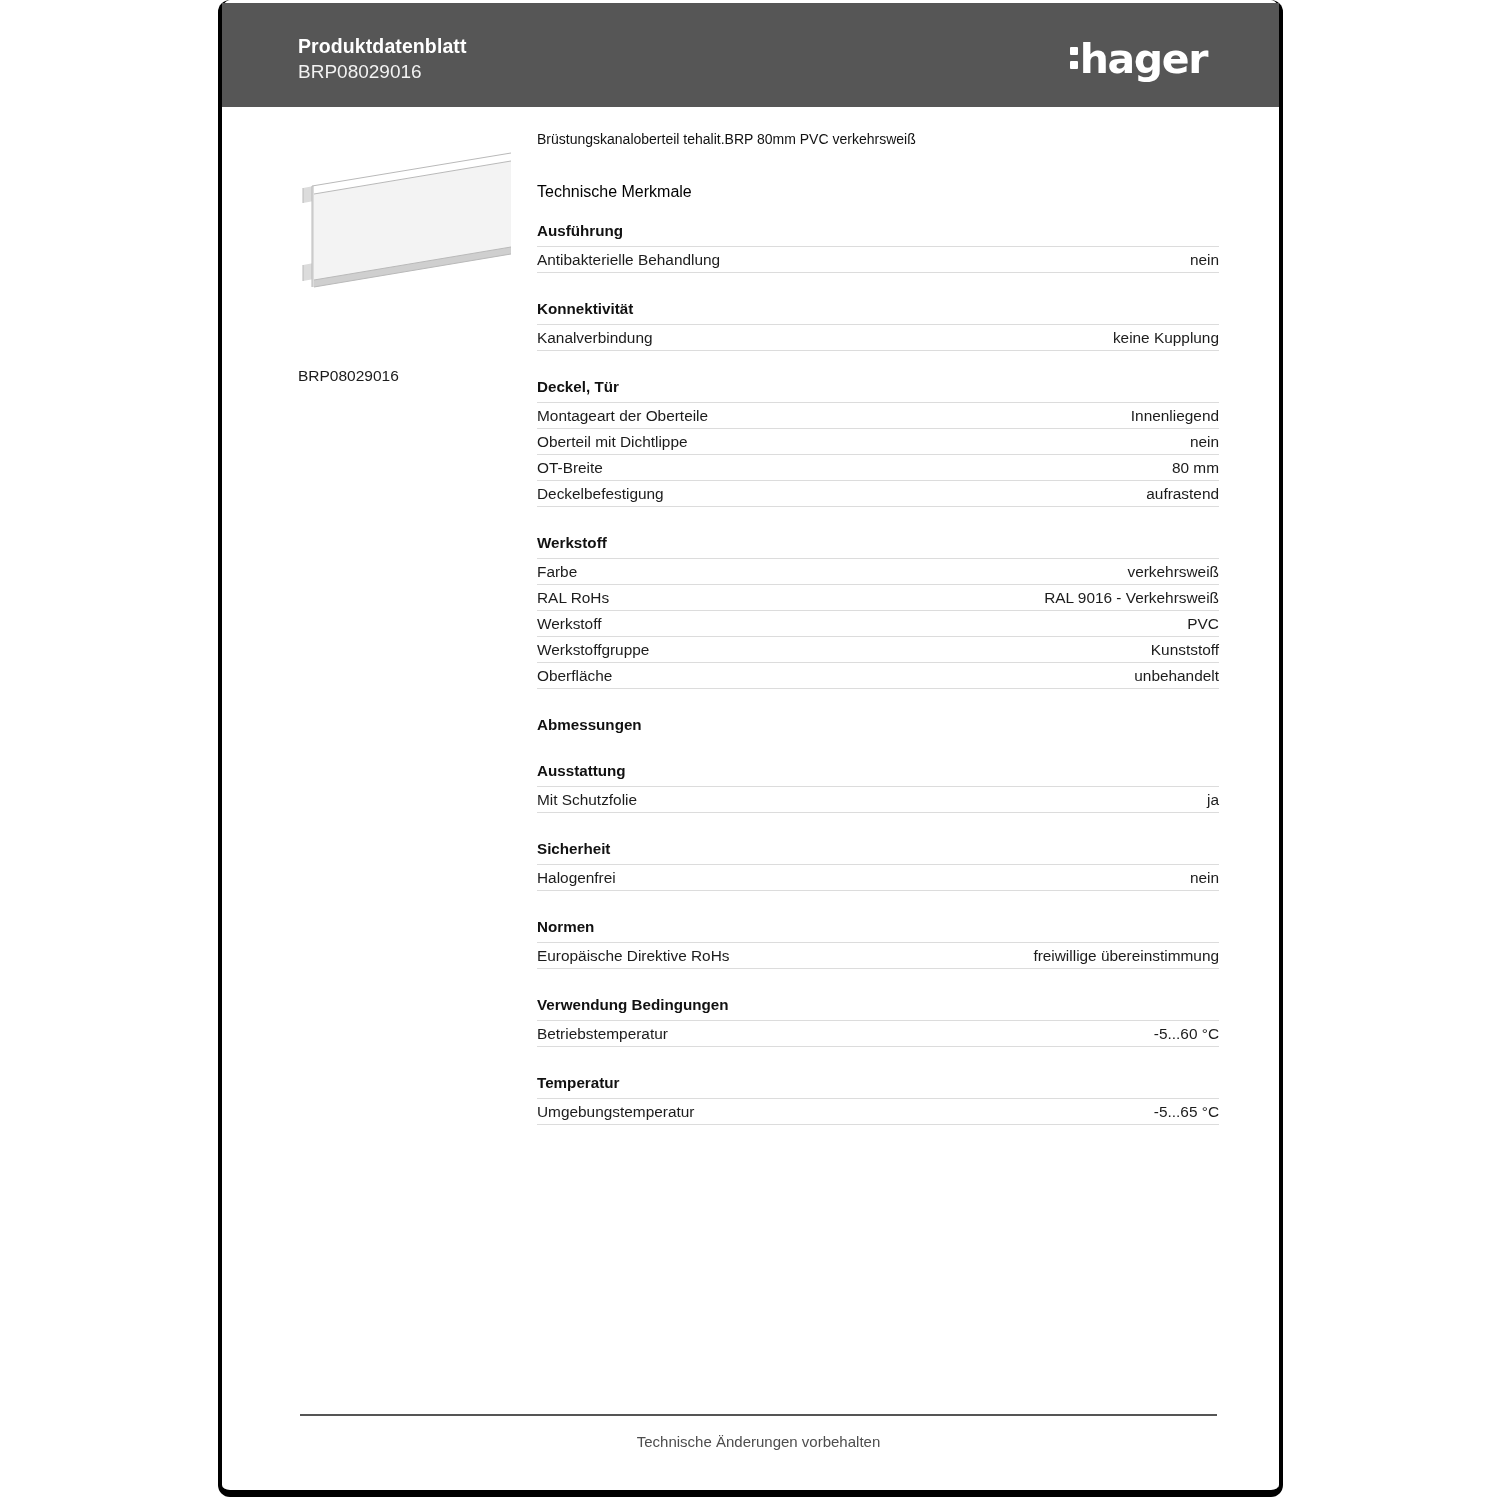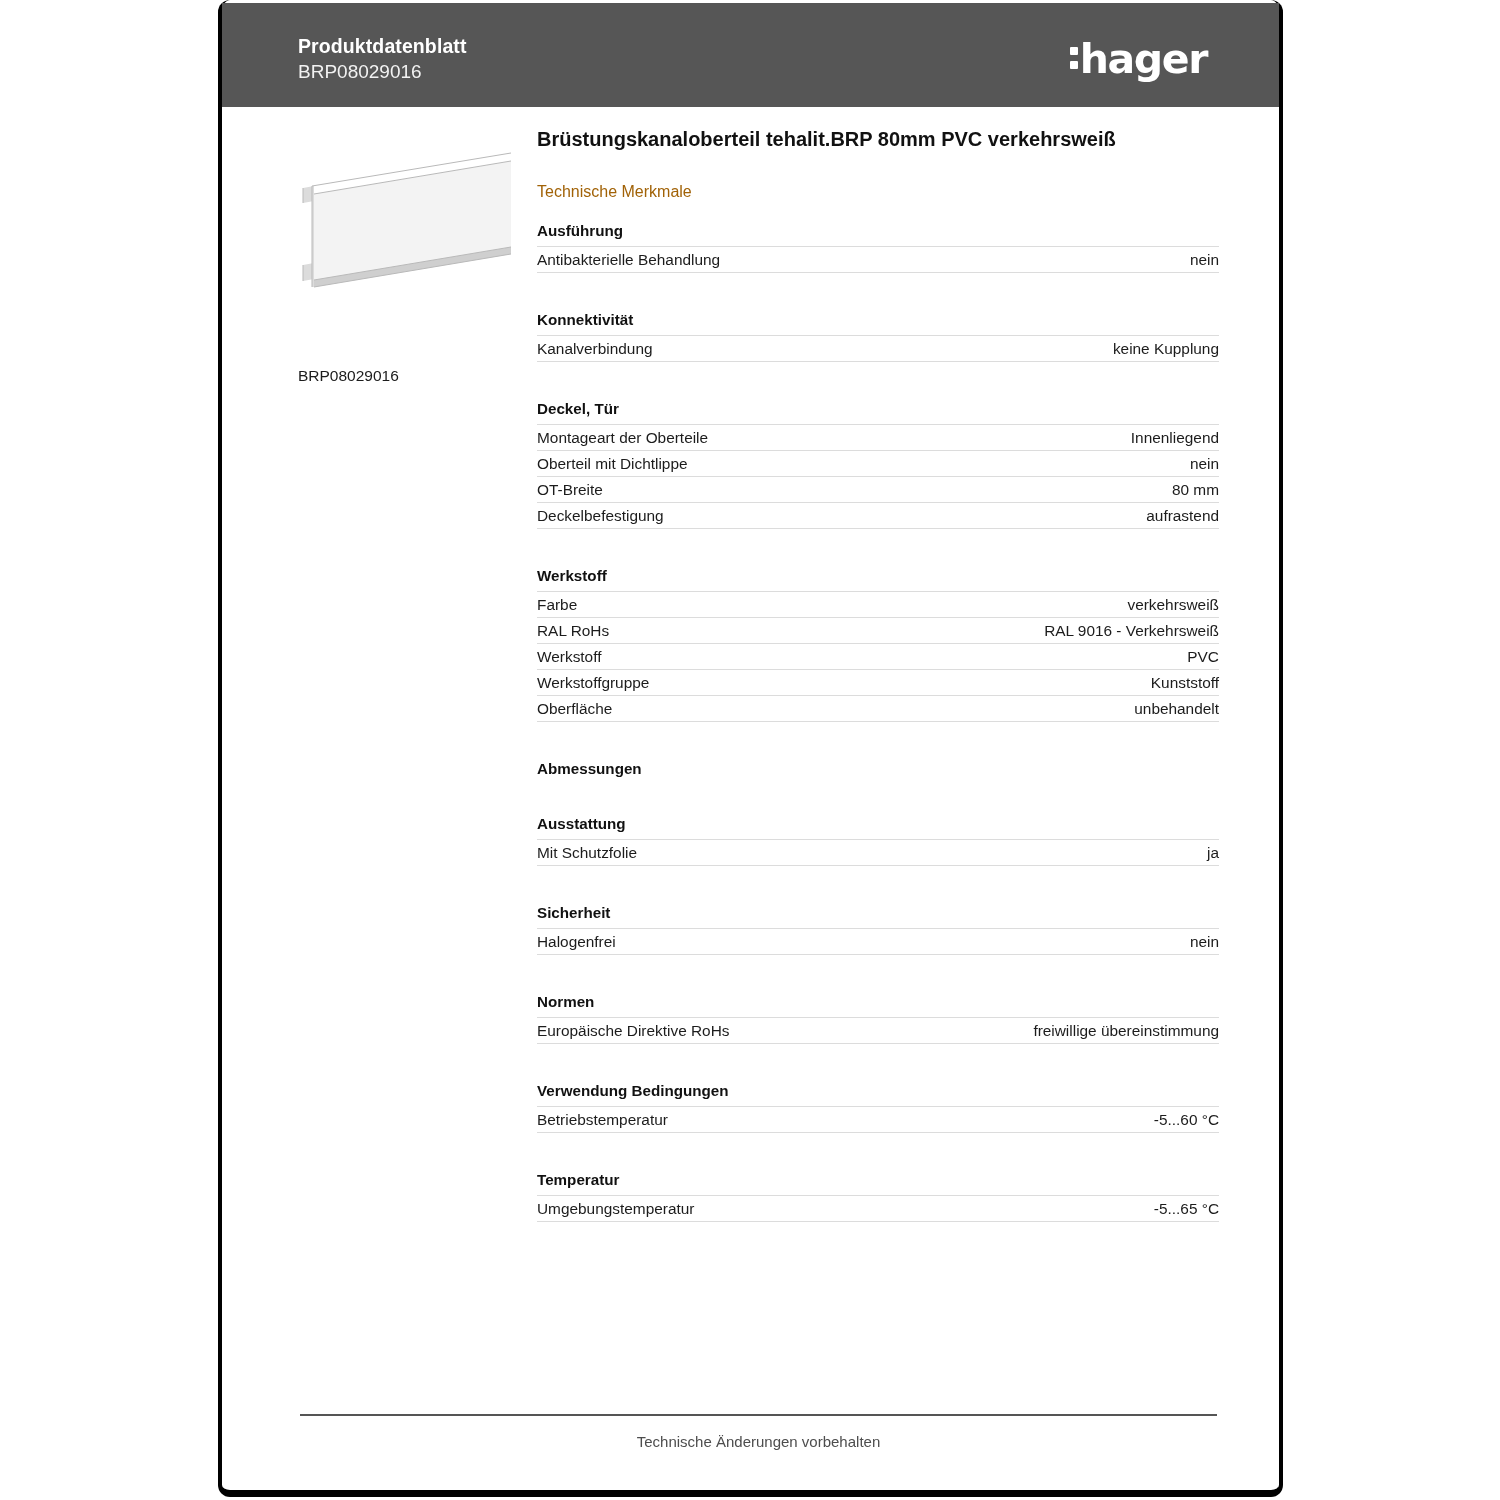--- a/index.html
+++ b/index.html
@@ -114,33 +114,33 @@
   }
 
   
   .spec-col {
     position: absolute;
     left: 315px;
     top: 22px;
     width: 682px;
   }
   .product-name {
-    font-size: 20px;
-    font-weight: bold;
+    font-size: 14px;
+    font-weight: normal;
     color: #111111;
     margin: 0 0 34px 0;
     line-height: 20px;
   }
   .tech-intro {
     font-size: 16px;
-    color: #a16207;
+    color: #000000;
     margin: 0 0 21px 0;
   }
 
-  .spec-group { margin-bottom: 16px; }
+  .spec-group { margin-bottom: 5px; }
   .group-title {
     font-size: 15.2px;
     font-weight: bold;
     color: #111111;
     margin: 0 0 7px 0;
     padding-top: 22px;
   }
   .spec-group:first-of-type .group-title { padding-top: 0; }
 
   .spec-table {

